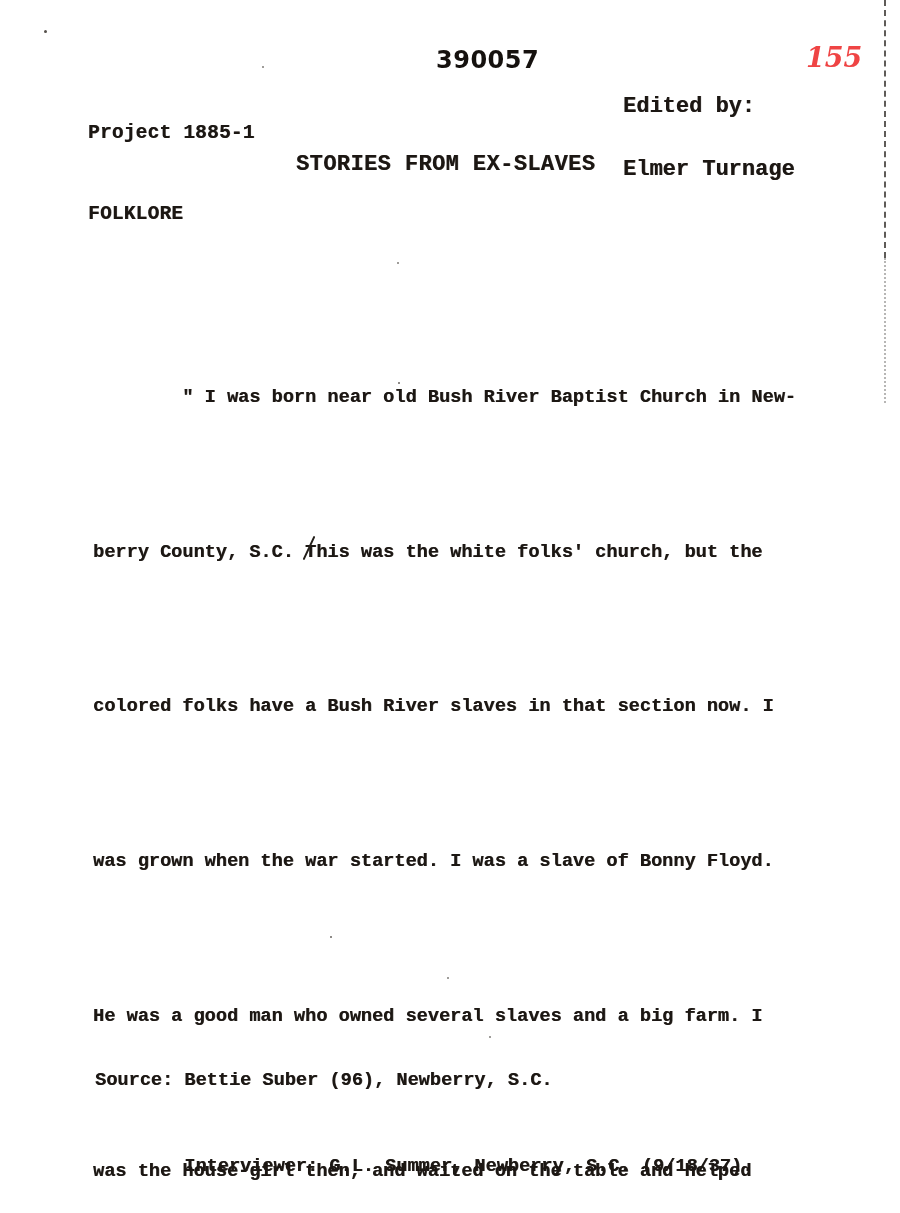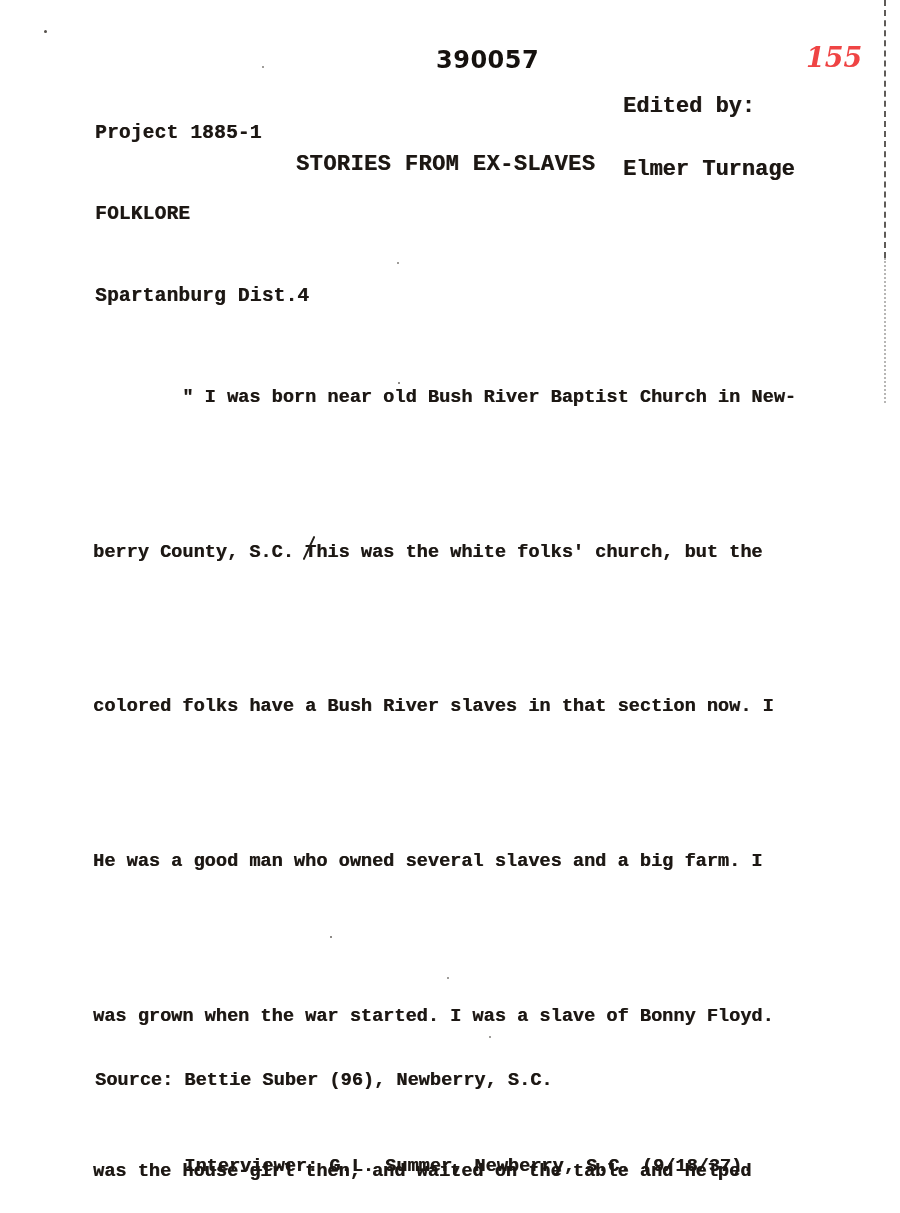--- a/index.html
+++ b/index.html
@@ -18,21 +18,20 @@
     text-shadow: 0.5px 0.2px 0 rgba(28,23,19,0.75);
     white-space: pre;
   }
   .header-left {
     position: absolute;
     left: 88px;
     top: 41px;
     font-size: 19.5px;
     line-height: 20.4px;
     letter-spacing: 0.2px;
-    margin-left: 7px;
   }
   .stamp {
     position: absolute;
     left: 436px;
     top: 46px;
     font-family: "DejaVu Sans", "Liberation Sans", sans-serif;
     font-weight: bold;
     font-size: 24px;
     letter-spacing: 0.5px;
     color: #15110e;
@@ -114,21 +113,20 @@
 
 <div class="page">
 
   <div class="header-left typed">
     
   
       <div>Project 1885-1</div>
     
       <div>FOLKLORE</div>
     
-      <div>Spartanburg Dist.4</div>
     
     </div>
 
   <div class="stamp">390057</div>
 
   <div class="edited typed">
     <div>Edited by:</div>
     <div>Elmer Turnage</div>
   </div>
 
@@ -138,23 +136,23 @@
 
   <div class="body-block typed">
     
   
       <div>        " I was born near old Bush River Baptist Church in New-</div>
     
       <div>berry County, S.C. This was the white folks' church, but the</div>
     
       <div>colored folks have a Bush River slaves in that section now. I</div>
     
+      <div>was grown when the war started. I was a slave of Bonny Floyd.</div>
+    
       <div>He was a good man who owned several slaves and a big farm. I</div>
-    
-      <div>was grown when the war started. I was a slave of Bonny Floyd.</div>
     
       <div>was the house-girl then, and waited on the table and helped</div>
     
       
     
       
     
       
     
       

